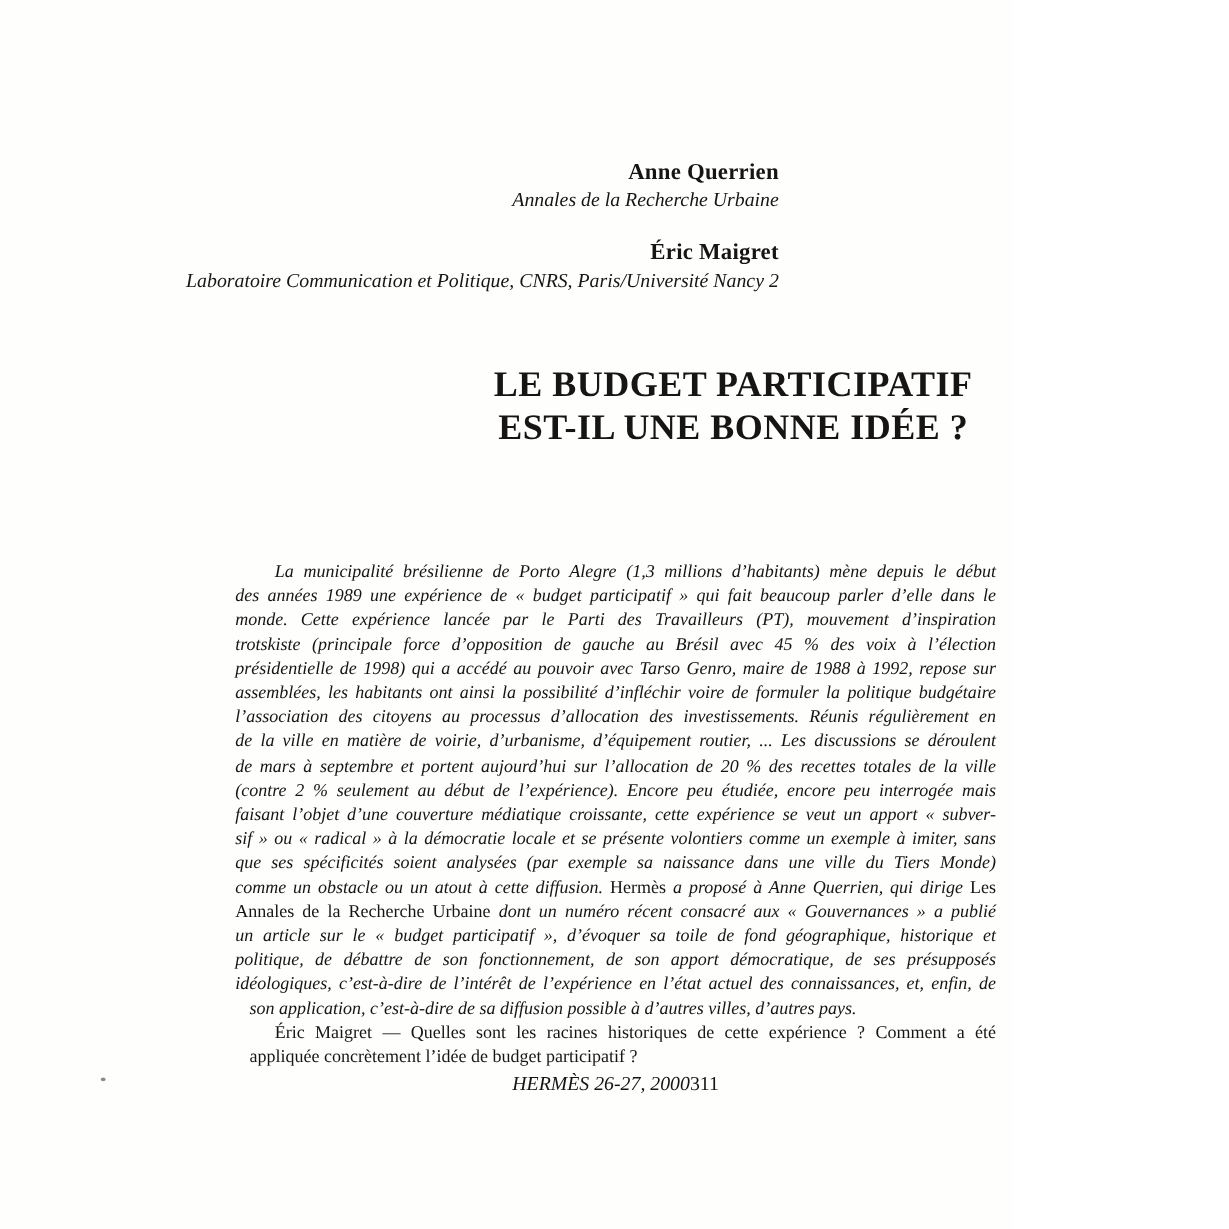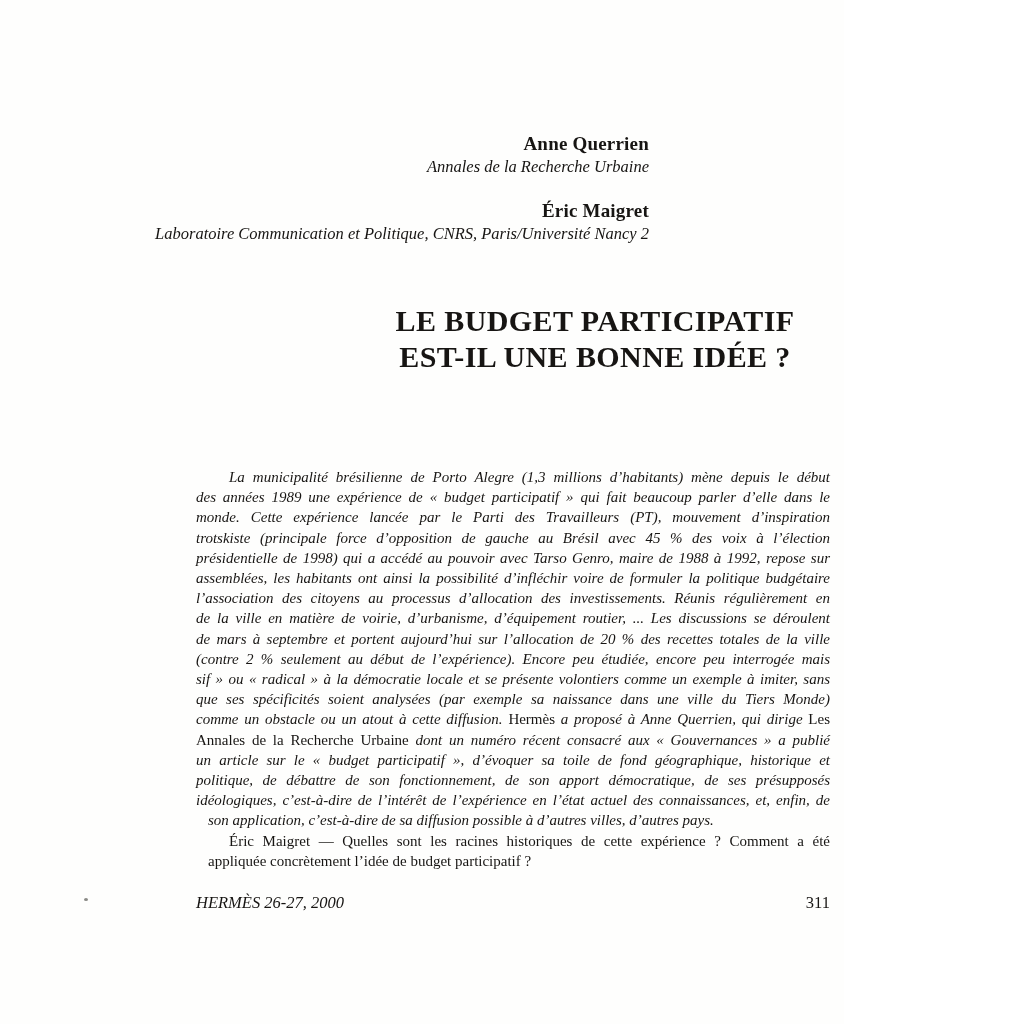--- a/index.html
+++ b/index.html
@@ -32,21 +32,21 @@
   }
   .author-affiliation {
     font-style: italic;
     font-size: 16.5px;
     line-height: 22px;
   }
   
   .title {
     position: absolute;
     top: 303px;
-    left: 180px;
+    left: 196px;
     width: 634px;
     padding-left: 196px;
     box-sizing: border-box;
     text-align: center;
     font-weight: bold;
     font-size: 30px;
     line-height: 36px;
     letter-spacing: 0.4px;
     margin: 0;
   }
@@ -68,21 +68,21 @@
   .tline.last { text-align-last: left; margin-left: 12px; }
   .tline.indent { text-indent: 33px; }
   .intro .roman { font-style: normal; }
   
   .footer {
     position: absolute;
     top: 893px;
     left: 196px;
     width: 634px;
     display: flex;
-    justify-content: space-between;
+    justify-content: center;
     align-items: baseline;
     font-size: 16.5px;
   }
   .journal { font-style: italic; }
   .page-number { font-style: normal; }
   
   .speck {
     position: absolute;
     left: 84px;
     top: 898px;
@@ -118,20 +118,21 @@
         <div class="tline indent"><span>La municipalité brésilienne de Porto Alegre (1,3 millions d’habitants) mène depuis le début</span></div>
         <div class="tline"><span>des années 1989 une expérience de « budget participatif » qui fait beaucoup parler d’elle dans le</span></div>
         <div class="tline"><span>monde. Cette expérience lancée par le Parti des Travailleurs (PT), mouvement d’inspiration</span></div>
         <div class="tline"><span>trotskiste (principale force d’opposition de gauche au Brésil avec 45 % des voix à l’élection</span></div>
         <div class="tline"><span>présidentielle de 1998) qui a accédé au pouvoir avec Tarso Genro, maire de 1988 à 1992, repose sur</span></div>
         <div class="tline"><span>assemblées, les habitants ont ainsi la possibilité d’infléchir voire de formuler la politique budgétaire</span></div>
         <div class="tline"><span>l’association des citoyens au processus d’allocation des investissements. Réunis régulièrement en</span></div>
         <div class="tline"><span>de la ville en matière de voirie, d’urbanisme, d’équipement routier, ... Les discussions se déroulent</span></div>
         <div class="tline"><span>de mars à septembre et portent aujourd’hui sur l’allocation de 20 % des recettes totales de la ville</span></div>
         <div class="tline"><span>(contre 2 % seulement au début de l’expérience). Encore peu étudiée, encore peu interrogée mais</span></div>
+        <div class="tline"><span>faisant l’objet d’une couverture médiatique croissante, cette expérience se veut un apport « subver-</span></div>
         <div class="tline"><span>sif » ou « radical » à la démocratie locale et se présente volontiers comme un exemple à imiter, sans</span></div>
         <div class="tline"><span>que ses spécificités soient analysées (par exemple sa naissance dans une ville du Tiers Monde)</span></div>
         <div class="tline"><span>comme un obstacle ou un atout à cette diffusion. </span><span class="roman">Hermès</span><span> a proposé à Anne Querrien, qui dirige </span><span class="roman">Les</span></div>
         <div class="tline"><span class="roman">Annales de la Recherche Urbaine </span><span>dont un numéro récent consacré aux « Gouvernances » a publié</span></div>
         <div class="tline"><span>un article sur le « budget participatif », d’évoquer sa toile de fond géographique, historique et</span></div>
         <div class="tline"><span>politique, de débattre de son fonctionnement, de son apport démocratique, de ses présupposés</span></div>
         <div class="tline"><span>idéologiques, c’est-à-dire de l’intérêt de l’expérience en l’état actuel des connaissances, et, enfin, de</span></div>
         <div class="tline last"><span>son application, c’est-à-dire de sa diffusion possible à d’autres villes, d’autres pays.</span></div>
       </div>
     <div class="question">

